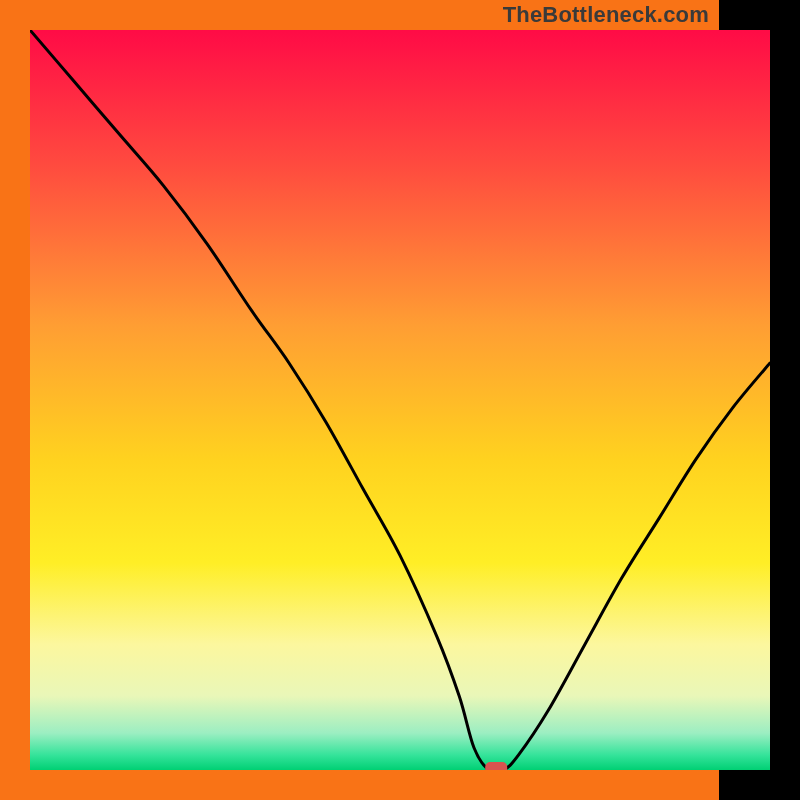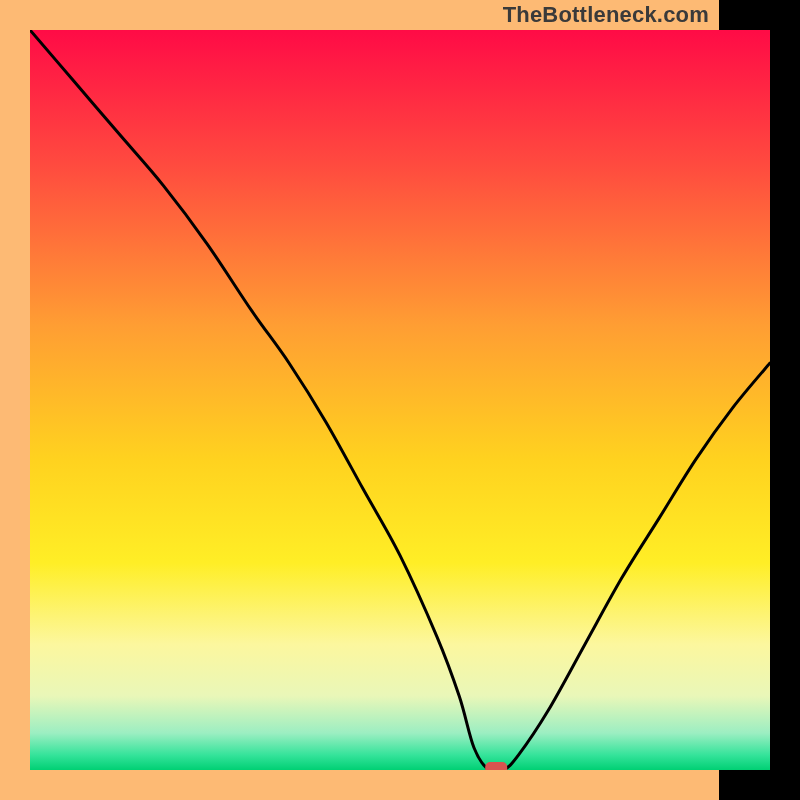--- a/index.html
+++ b/index.html
@@ -8,21 +8,21 @@
     width: 800px;
     height: 800px;
     background: #000;
     overflow: hidden;
     font-family: Arial, Helvetica, sans-serif;
   }
   .frame {
     position: relative;
     width: 719px;
     height: 800px;
-    background: #fdba74;
+    background: #f97316;
   }
   .watermark {
     position: absolute;
     top: 2px;
     right: 10px;
     color: #3a3a3a;
     font-size: 22px;
     font-weight: 600;
     letter-spacing: 0.2px;
     z-index: 5;

